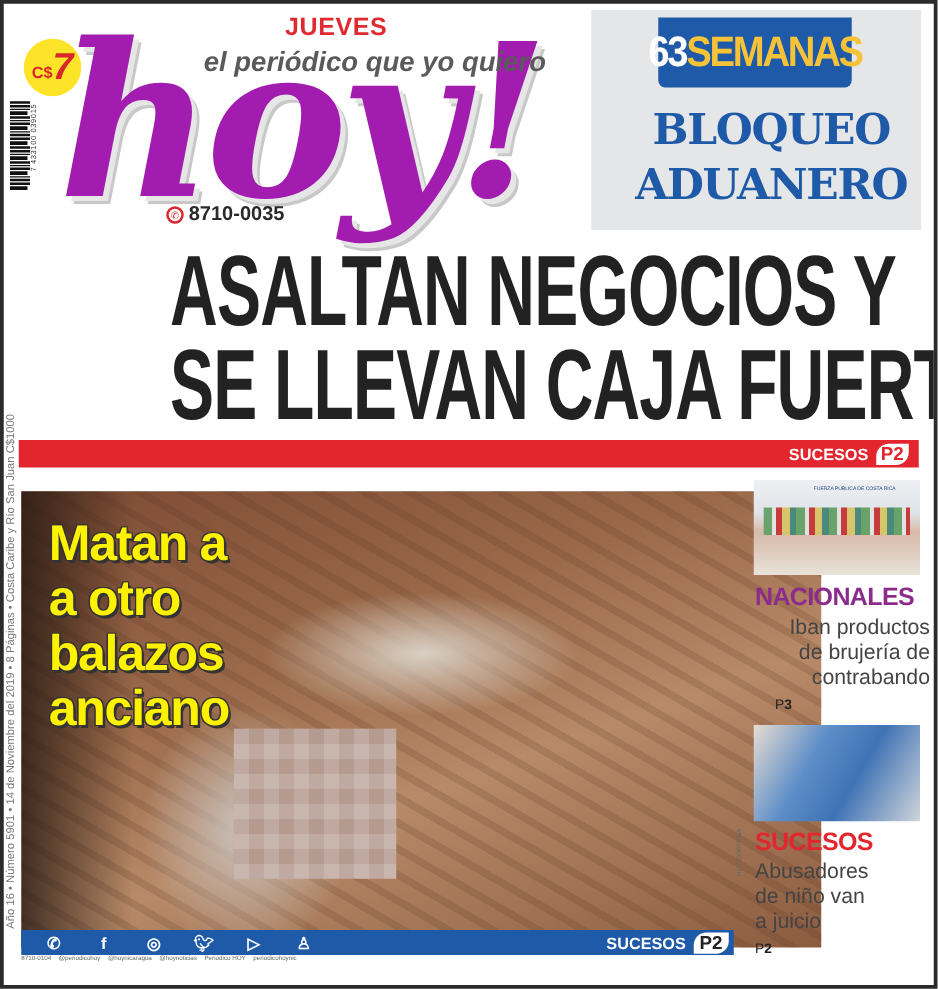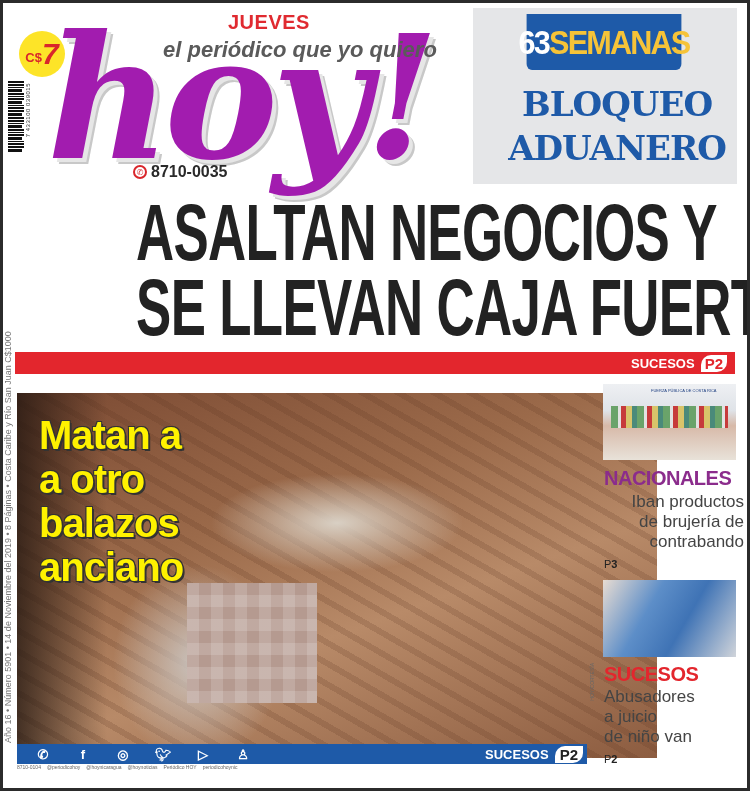--- a/index.html
+++ b/index.html
@@ -174,28 +174,28 @@
   <div class="side-img1">
     <div class="logo-small">FUERZA PÚBLICA DE COSTA RICA</div>
     <div class="bottles"></div>
   </div>
   <div class="side-section" style="top:464px;color:#8b2c8c;">NACIONALES</div>
   <div class="side-body" style="top:489px;text-align:right;">
     <div>Iban productos</div>
     <div>de brujería de</div>
     <div>contrabando</div>
   </div>
-  <div class="side-page" style="top:555px;">
+  <div class="side-page" style="top:555px;margin-left:16px;">
     <span>P</span><b>3</b>
   </div>
 
   <div class="side-img2"></div>
   <div class="side-section" style="top:660px;color:#e3262d;">SUCESOS</div>
   <div class="side-body" style="top:684px;">
     <div>Abusadores</div>
+    <div>de niño van</div>
     <div>a juicio</div>
-    <div>de niño van</div>
   </div>
   <div class="side-page" style="top:750px;">
     <span>P</span><b>2</b>
   </div>
 
 </div>
 
 </body></html>

